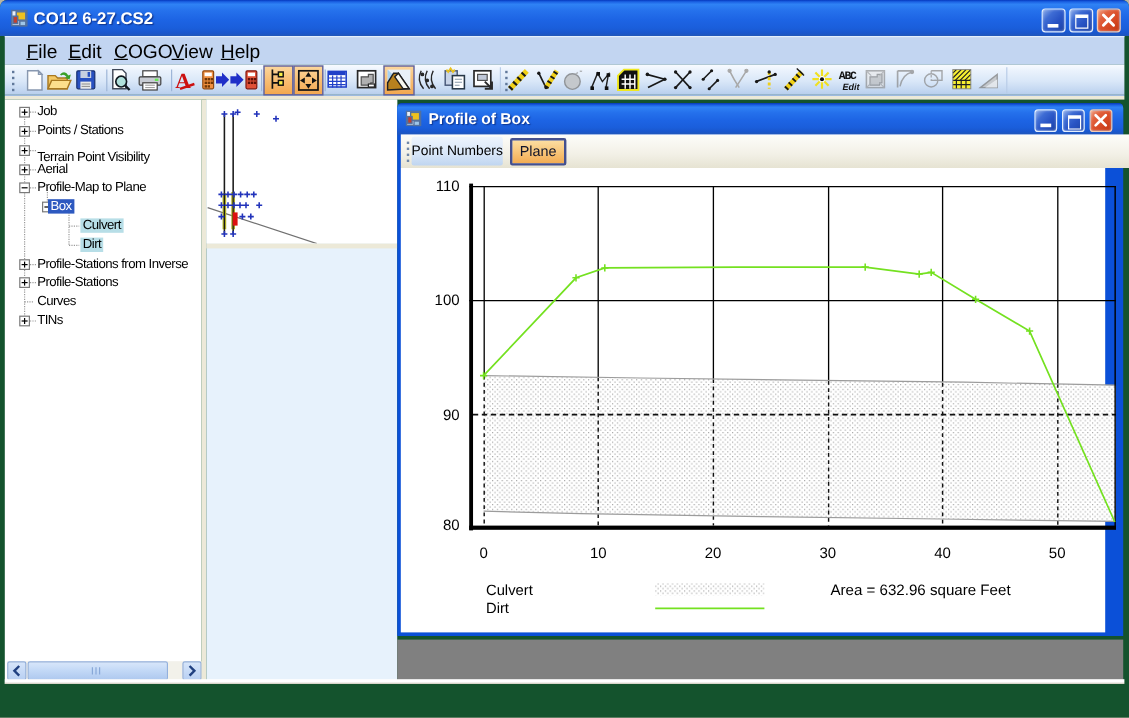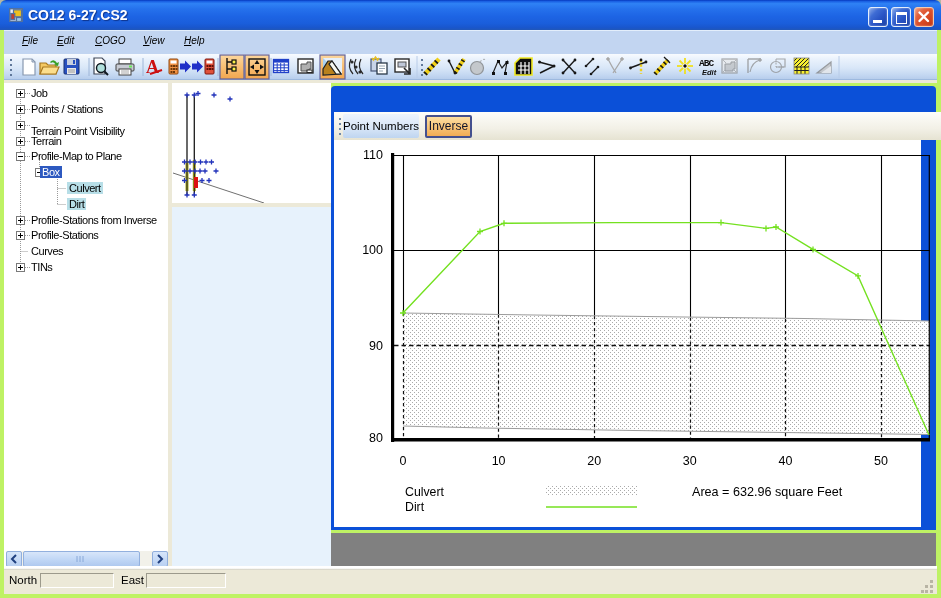--- a/index.html
+++ b/index.html
@@ -1,27 +1,27 @@
 <!DOCTYPE html>
 <html><head>
 <meta charset="utf-8">
 <style>
 html,body{margin:0;padding:0;}
 body{width:941px;height:598px;position:relative;overflow:hidden;background:#b8b4a4;font-family:"Liberation Sans",sans-serif;}
-#win{position:absolute;left:0;top:0;width:941px;height:598px;background:#bef264;border-radius:6px 6px 0 0;}
+#win{position:absolute;left:0;top:0;width:941px;height:598px;background:#14532d;border-radius:6px 6px 0 0;}
 .titlebar{position:absolute;left:0;top:0;width:941px;height:30px;border-radius:6px 6px 0 0;
  background:linear-gradient(180deg,#0538BE 0%,#1B62E4 5%,#2F82F5 12%,#2571EC 30%,#1D64E4 55%,#1A5EDB 78%,#1956CC 92%,#2157B8 100%);}
 .titletxt{position:absolute;left:28px;top:7px;font-size:14px;font-weight:bold;color:#fff;text-shadow:1px 1px 1px rgba(10,40,120,.8);letter-spacing:0px;}
 .xpbtn{position:absolute;width:20px;height:20px;border:1px solid #E4EEFC;border-radius:3px;box-sizing:border-box;
  background:linear-gradient(135deg,#8FAEEA 0%,#3E6CD4 30%,#2853C4 60%,#1C42A4 100%);box-shadow:inset 0 0 2px rgba(255,255,255,.5);}
 .xpbtn.close{background:linear-gradient(135deg,#F0A184 0%,#E2623E 28%,#D94B26 58%,#C23511 100%);border-color:#F4CBB2;}
 .gmin{position:absolute;left:4px;bottom:3px;width:9px;height:3px;background:#fff;}
 .gmax{position:absolute;left:4px;top:4px;width:9px;height:8px;border:1px solid #fff;border-top:3px solid #fff;}
 .menubar{position:absolute;left:4px;top:30px;width:933px;height:24px;background:#C2D5F1;border-top:1px solid #E3EEFB;box-sizing:border-box;}
-.menubar span{position:absolute;top:4px;font-size:10px;color:#000;font-style:italic;}
+.menubar span{position:absolute;top:4px;font-size:16px;color:#000;}
 .toolbar{position:absolute;left:4px;top:54px;width:933px;height:26px;
  background:linear-gradient(180deg,#F8FBFF 0%,#EAF2FC 20%,#D9E7F8 55%,#C3D7F1 85%,#B7CDEC 100%);border-bottom:1px solid #9DB9DF;box-sizing:border-box;}
 .beigestrip{position:absolute;left:4px;top:80px;width:933px;height:3px;background:#ECE9D8;}
 .treepanel{position:absolute;left:4px;top:83px;width:164px;height:487px;background:#fff;text-decoration:underline;}
 .trow{position:absolute;height:15px;line-height:15px;font-size:11px;letter-spacing:-0.45px;color:#000;white-space:nowrap;}
 .divider{position:absolute;left:168px;top:83px;width:4px;height:487px;background:#ECE9D8;}
 .midpane{position:absolute;left:172px;top:83px;width:159px;height:487px;background:#E7F2FC;}
 .midwhite{position:absolute;left:0;top:0;width:159px;height:120px;background:#fff;}
 .midline{position:absolute;left:0;top:120px;width:159px;height:4px;background:#ECE9D8;}
 .graybase{position:absolute;left:331px;top:533px;width:605px;height:35px;background:#808080;}
@@ -358,21 +358,21 @@
       <div class="trow" style="left:27px;top:19px">Points / Stations</div>
 <div class="exp plus" style="left:12px;top:38px">
         <i></i>
         <b></b>
       </div>
       <div class="trow" style="left:27px;top:41px">Terrain Point Visibility</div>
 <div class="exp plus" style="left:12px;top:54px">
         <i></i>
         <b></b>
       </div>
-      <div class="trow" style="left:27px;top:51px">Terrain</div>
+      <div class="trow" style="left:27px;top:51px">Aerial</div>
 <div class="exp" style="left:12px;top:69px">
         <i></i>
       </div>
       <div class="trow" style="left:27px;top:66px">Profile-Map to Plane</div>
 <div class="exp" style="left:31px;top:85px">
         <i></i>
       </div>
       <div class="trow" style="left:36px;top:82px"><span class="hlsel">Box</span></div>
 <div class="trow" style="left:63px;top:98px"><span class="hlcyan">Culvert</span></div>
 <div class="trow" style="left:63px;top:114px"><span class="hlcyan">Dirt</span></div>
@@ -446,31 +446,51 @@
    <path d="M12.5 112 h5 M15 109.5 v5"></path>
             <path d="M19.8 112 h5 M22.3 109.5 v5"></path>
   </g>
  </svg>
  </div>
  <div class="midline"></div>
 </div>
 <div class="graybase"></div>
 <div class="whiteline"></div>
 <div class="pwin">
+ <div class="ptitle">
+  <svg style="position:absolute;left:7px;top:6px" width="14" height="14" viewBox="0 0 15 15">
+   <rect x="0.7" y="0.7" width="12.6" height="12.6" fill="#E8EEF8" stroke="#53719E" stroke-width="1.4"></rect>
+   <rect x="4.5" y="1.8" width="8" height="7" fill="#EFC11E" stroke="#53719E" stroke-width="1.2"></rect>
+   <rect x="1.8" y="5.5" width="4" height="6" fill="#C04030" stroke="#53719E" stroke-width="1.2"></rect>
+   <rect x="7.5" y="9.5" width="5" height="4" fill="#9EC6E8" stroke="#53719E" stroke-width="1.2"></rect>
+  </svg>
+  <div class="ptitletxt">Profile of Box</div>
+  <div class="xpbtn" style="left:531px;top:5px;width:19px;height:19px">
+          <div class="gmin"></div>
+        </div>
+  <div class="xpbtn" style="left:554px;top:5px;width:19px;height:19px">
+          <div class="gmax"></div>
+        </div>
+  <div class="xpbtn close" style="left:577px;top:5px;width:19px;height:19px">
+   <svg width="17" height="17" viewBox="0 0 17 17" style="position:absolute;left:0;top:0">
+    <path d="M4 4 L12.5 12.5 M12.5 4 L4 12.5" stroke="#fff" stroke-width="2.2" stroke-linecap="round"></path>
+   </svg>
+  </div>
+ </div>
  <div class="ptool">
   <svg width="8" height="28" style="position:absolute;left:3px;top:0">
           <g fill="#7088A8">
             <rect x="2" y="6" width="2" height="2"></rect>
             <rect x="2" y="11" width="2" height="2"></rect>
             <rect x="2" y="16" width="2" height="2"></rect>
             <rect x="2" y="21" width="2" height="2"></rect>
           </g>
         </svg>
   <div class="pnbtn">Point Numbers</div>
-  <div class="lgbtn">Inverse</div>
+  <div class="lgbtn">Plane</div>
  </div>
  <div class="pchart">
  <svg width="599" height="387" viewBox="0 0 599 387">
   <defs>
    <pattern id="hp" width="4" height="4" patternUnits="userSpaceOnUse">
     <rect width="4" height="4" fill="#ffffff"></rect>
     <rect x="0" y="0" width="1" height="1" fill="#aaaaaa"></rect>
     <rect x="2" y="2" width="1" height="1" fill="#aaaaaa"></rect>
    </pattern>
   </defs>
@@ -525,29 +545,13 @@
             <text x="547" y="325">50</text>
   </g>
   <text x="71" y="356" font-size="12.3" fill="#000">Culvert</text>
   <text x="71" y="370.5" font-size="12.3" fill="#000">Dirt</text>
   <rect x="212" y="346" width="91" height="10" fill="url(#hp)"></rect>
   <line x1="212" y1="367" x2="303" y2="367" stroke="#74E120" stroke-width="1.5"></line>
   <text x="358" y="356" font-size="12.6" fill="#000">Area = 632.96 square Feet</text>
  </svg>
  </div>
 </div>
-<div class="statusbar">
- <div style="position:absolute;left:5px;top:4px">North</div>
- <div class="sbox" style="left:36px;width:74px"></div>
- <div style="position:absolute;left:117px;top:4px">East</div>
- <div class="sbox" style="left:142px;width:80px"></div>
- <svg width="14" height="14" style="position:absolute;right:2px;bottom:1px">
-        <g fill="#b8b4a4">
-          <rect x="9" y="1" width="3" height="3"></rect>
-          <rect x="9" y="6" width="3" height="3"></rect>
-          <rect x="4" y="6" width="3" height="3"></rect>
-          <rect x="9" y="11" width="3" height="3"></rect>
-          <rect x="4" y="11" width="3" height="3"></rect>
-          <rect x="0" y="11" width="3" height="3"></rect>
-        </g>
-      </svg>
-</div>
 </div>
 
 </body></html>

